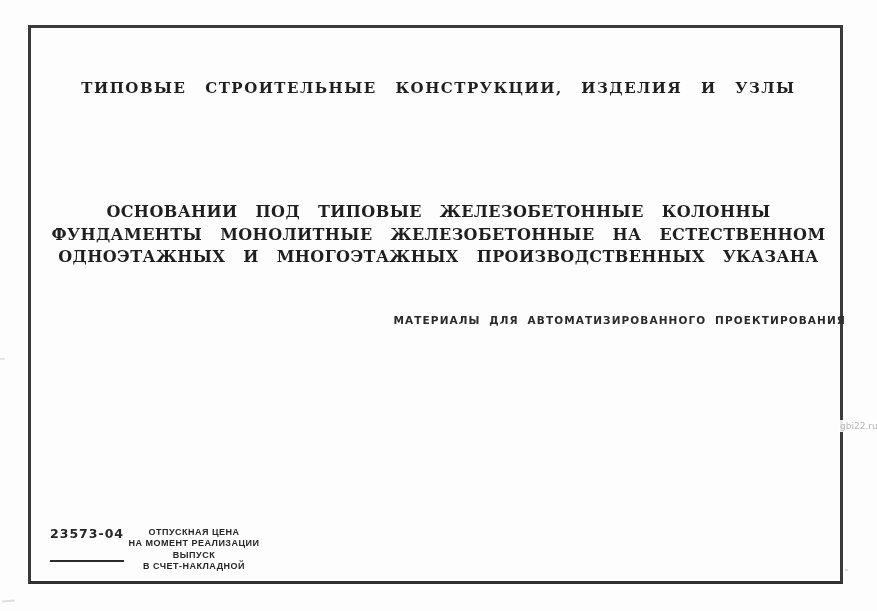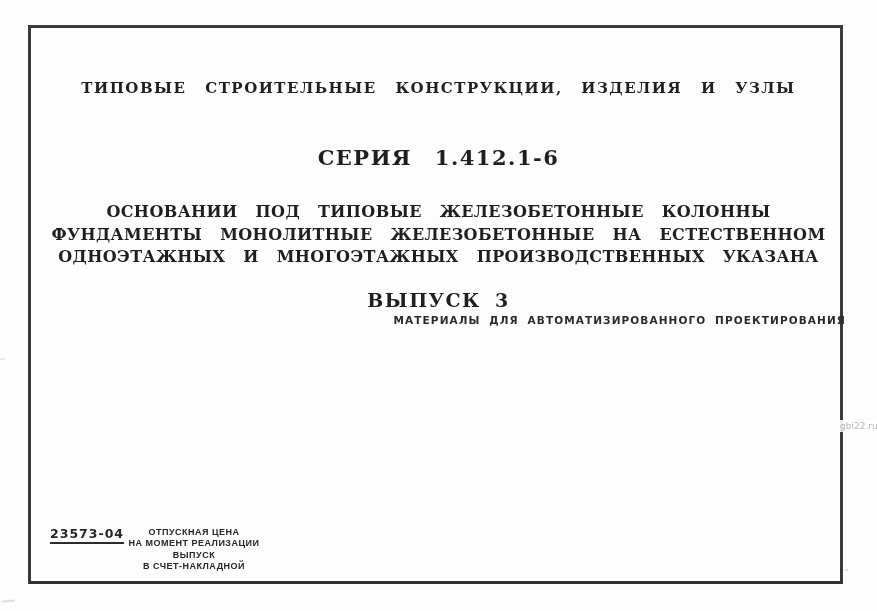--- a/index.html
+++ b/index.html
@@ -81,21 +81,21 @@
     left: 50px;
     top: 526px;
     width: 74px;
     text-align: center;
     font-family: "DejaVu Sans", "Liberation Sans", sans-serif;
     font-size: 12.5px;
     font-weight: bold;
     letter-spacing: 1px;
     color: #262626;
     border-bottom: 2px solid #2b2b2b;
-    padding-bottom: 1px;
+    padding-bottom: 19px;
     white-space: nowrap;
   }
   .price-note {
     position: absolute;
     left: 122px;
     top: 527px;
     width: 144px;
     text-align: center;
     font-family: Liberation Sans, sans-serif;
     font-size: 9px;
@@ -125,29 +125,27 @@
 </style>
 </head>
 <body>
 
 <div class="page">
 
   <div class="frame"></div>
 
   <div class="centered doc-type">ТИПОВЫЕ СТРОИТЕЛЬНЫЕ КОНСТРУКЦИИ, ИЗДЕЛИЯ И УЗЛЫ</div>
 
-  <div class="centered series">СЕРИЯ 1.412.1-6</div>
 
   <div class="centered main-title">
     <div>ОСНОВАНИИ ПОД ТИПОВЫЕ ЖЕЛЕЗОБЕТОННЫЕ КОЛОННЫ</div>
     <div>ФУНДАМЕНТЫ МОНОЛИТНЫЕ ЖЕЛЕЗОБЕТОННЫЕ НА ЕСТЕСТВЕННОМ</div>
     <div>ОДНОЭТАЖНЫХ И МНОГОЭТАЖНЫХ ПРОИЗВОДСТВЕННЫХ УКАЗАНА</div>
   </div>
 
-  <div class="centered issue">ВЫПУСК 3</div>
 
   <div class="centered issue-sub">МАТЕРИАЛЫ ДЛЯ АВТОМАТИЗИРОВАННОГО ПРОЕКТИРОВАНИЯ</div>
 
   <div class="doc-code">23573-04</div>
 
   <div class="price-note">
     <div>ОТПУСКНАЯ ЦЕНА</div>
     <div>НА МОМЕНТ РЕАЛИЗАЦИИ</div>
     <div>ВЫПУСК</div>
     <div>В СЧЕТ-НАКЛАДНОЙ</div>

